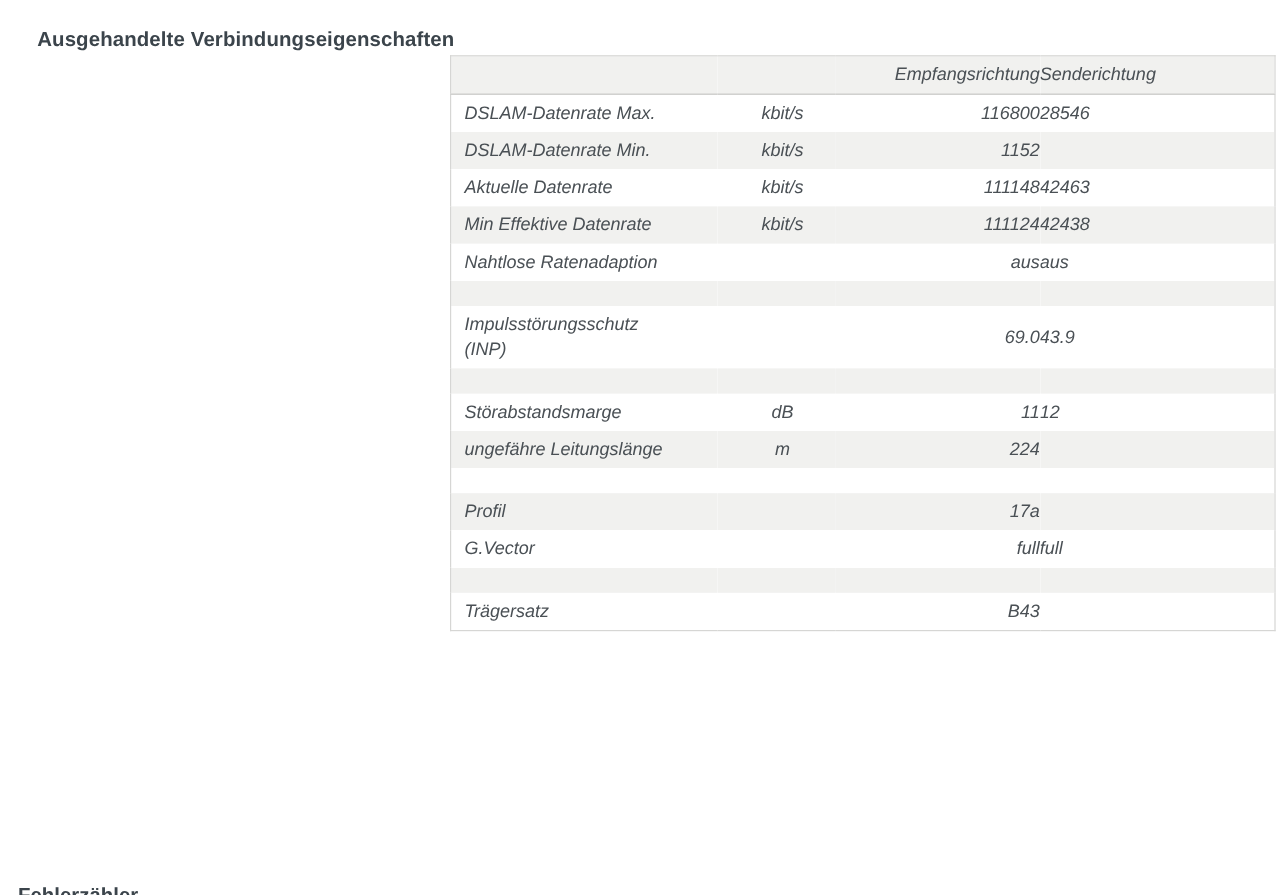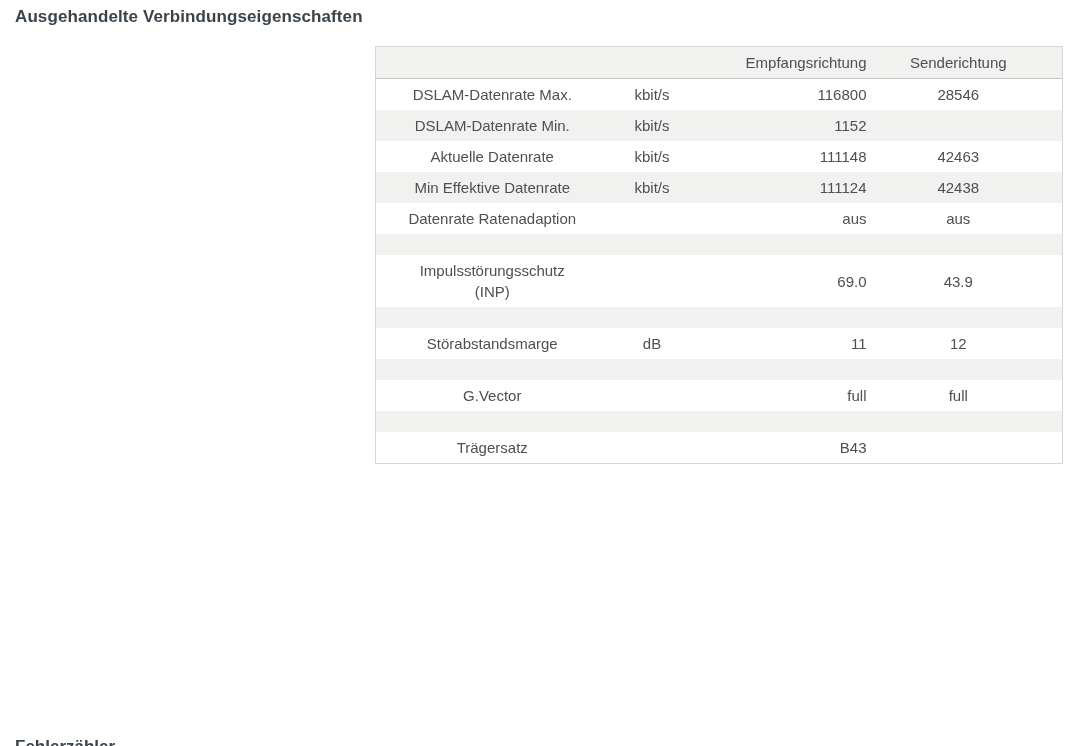--- a/index.html
+++ b/index.html
@@ -20,21 +20,21 @@
     height: 746px;
     overflow: hidden;
     position: relative;
     background: var(--page-bg);
     font-family: "Liberation Sans", sans-serif;
   }
   .section-heading {
     position: absolute;
     left: 15px;
     top: 7px;
-    margin: 0;
+    margin: 16px;
     font-size: 17px;
     font-weight: bold;
     color: var(--heading-text);
     letter-spacing: 0.1px;
   }
   .partial-heading {
     position: absolute;
     left: 15px;
     top: 735px;
     margin: 0;
@@ -47,37 +47,38 @@
   table.props {
     position: absolute;
     left: 375px;
     top: 46px;
     width: 687px;
     border-collapse: collapse;
     table-layout: fixed;
     font-size: 15px;
     color: var(--table-text);
     border: 1px solid var(--table-border);
+    font-style: italic;
   }
   table.props col.c-label { width: 222px; }
   table.props col.c-unit  { width: 98px; }
   table.props col.c-rx    { width: 171px; }
   table.props col.c-tx    { width: 196px; }
   table.props th, table.props td {
     padding: 5px 0;
     line-height: 21px;
     height: 21px;
     font-weight: normal;
     vertical-align: middle;
     overflow: hidden;
   }
-  table.props th:nth-child(1), table.props td:nth-child(1) { padding-left: 11px; text-align: center; white-space: pre-line; margin-top: 32px; }
+  table.props th:nth-child(1), table.props td:nth-child(1) { padding-left: 11px; text-align: left; white-space: pre-line; margin-top: 32px; }
   table.props th:nth-child(2), table.props td:nth-child(2) { padding-left: 11px; text-align: center; }
   table.props th:nth-child(3), table.props td:nth-child(3) { text-align: right; }
-  table.props th:nth-child(4), table.props td:nth-child(4) { text-align: center; padding-right: 12px; }
+  table.props th:nth-child(4), table.props td:nth-child(4) { text-align: left; padding-right: 12px; }
   table.props thead th {
     background: var(--row-alt-bg);
     border-bottom: 1px solid var(--header-divider);
   }
   table.props tbody tr:nth-child(even) { background: var(--row-alt-bg); }
 </style>
 </head>
 <body>
 
 <h2 class="section-heading">Ausgehandelte Verbindungseigenschaften</h2>
@@ -116,21 +117,21 @@
         <td>111148</td>
         <td>42463</td>
       </tr>
       <tr>
         <td>Min Effektive Datenrate</td>
         <td>kbit/s</td>
         <td>111124</td>
         <td>42438</td>
       </tr>
       <tr>
-        <td>Datenrate Ratenadaption</td>
+        <td>Nahtlose Ratenadaption</td>
         <td></td>
         <td>aus</td>
         <td>aus</td>
       </tr>
       <tr>
         <td></td>
         <td></td>
         <td></td>
         <td></td>
       </tr>
@@ -147,23 +148,35 @@
         <td></td>
         <td></td>
       </tr>
       <tr>
         <td>Störabstandsmarge</td>
         <td>dB</td>
         <td>11</td>
         <td>12</td>
       </tr>
       <tr>
+        <td>ungefähre Leitungslänge</td>
+        <td>m</td>
+        <td>224</td>
+        <td></td>
+      </tr>
+      <tr>
         <td></td>
         <td></td>
         <td></td>
+        <td></td>
+      </tr>
+      <tr>
+        <td>Profil</td>
+        <td></td>
+        <td>17a</td>
         <td></td>
       </tr>
       <tr>
         <td>G.Vector</td>
         <td></td>
         <td>full</td>
         <td>full</td>
       </tr>
       <tr>
         <td></td>

